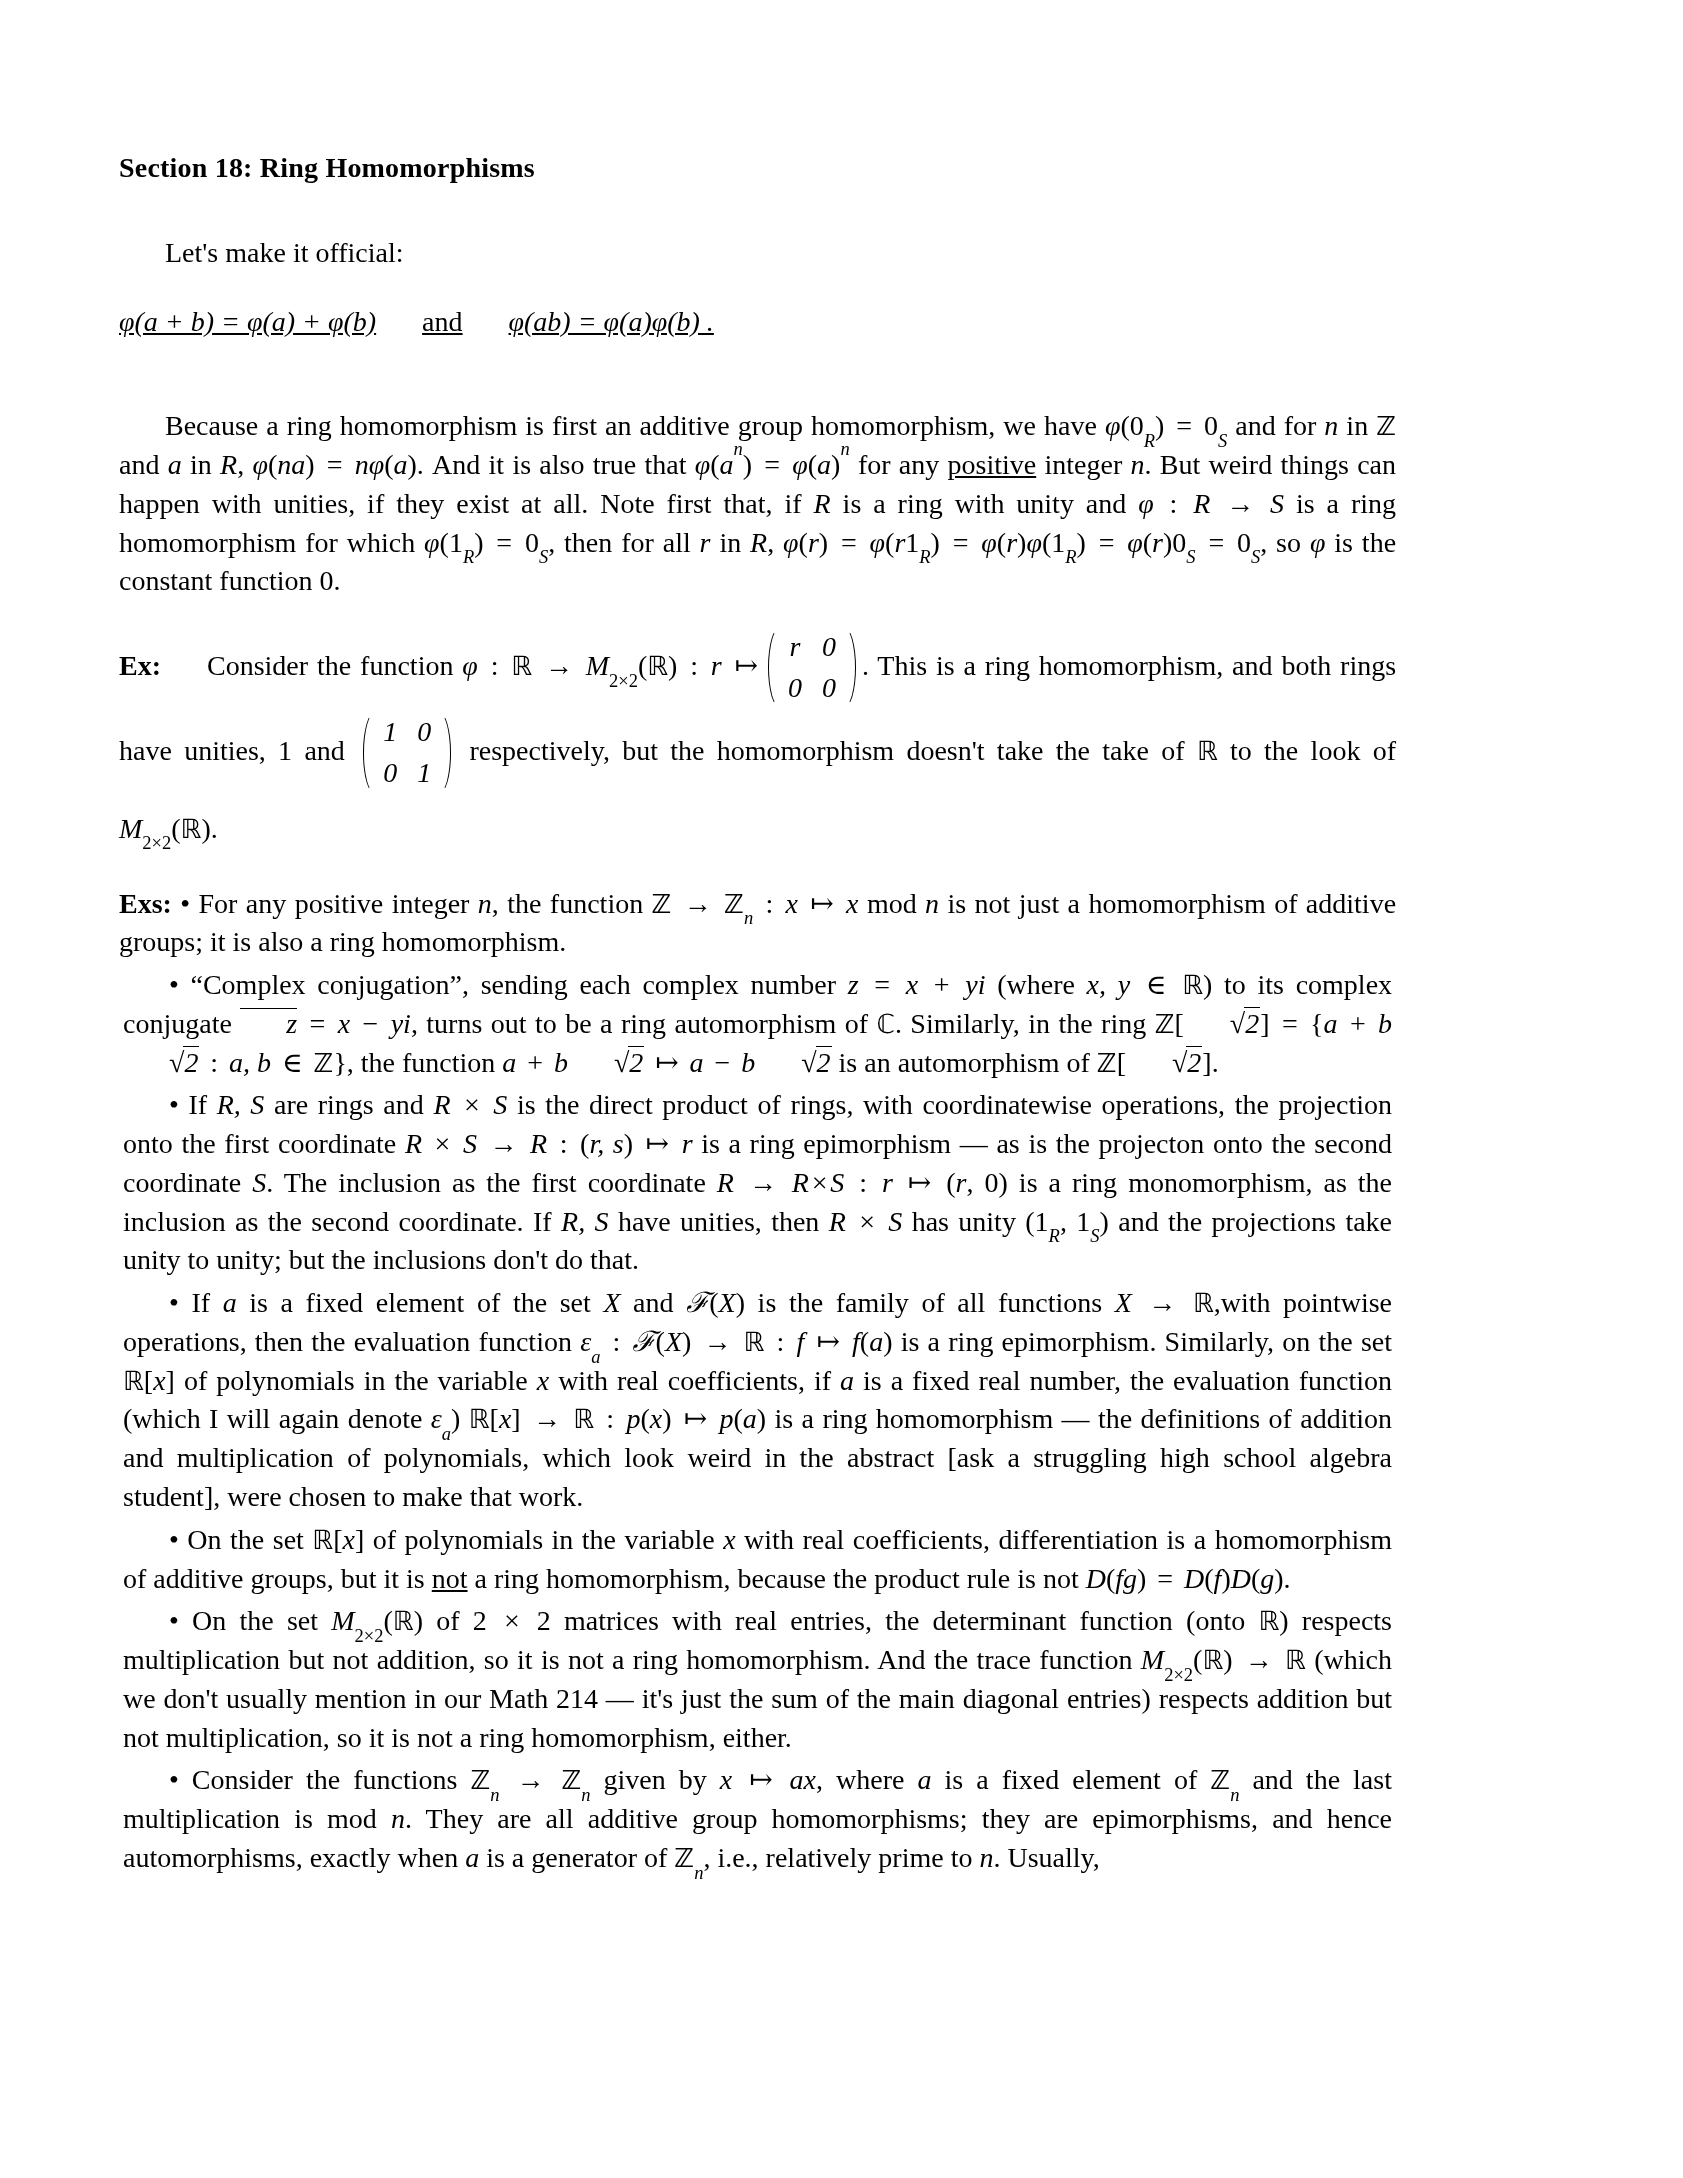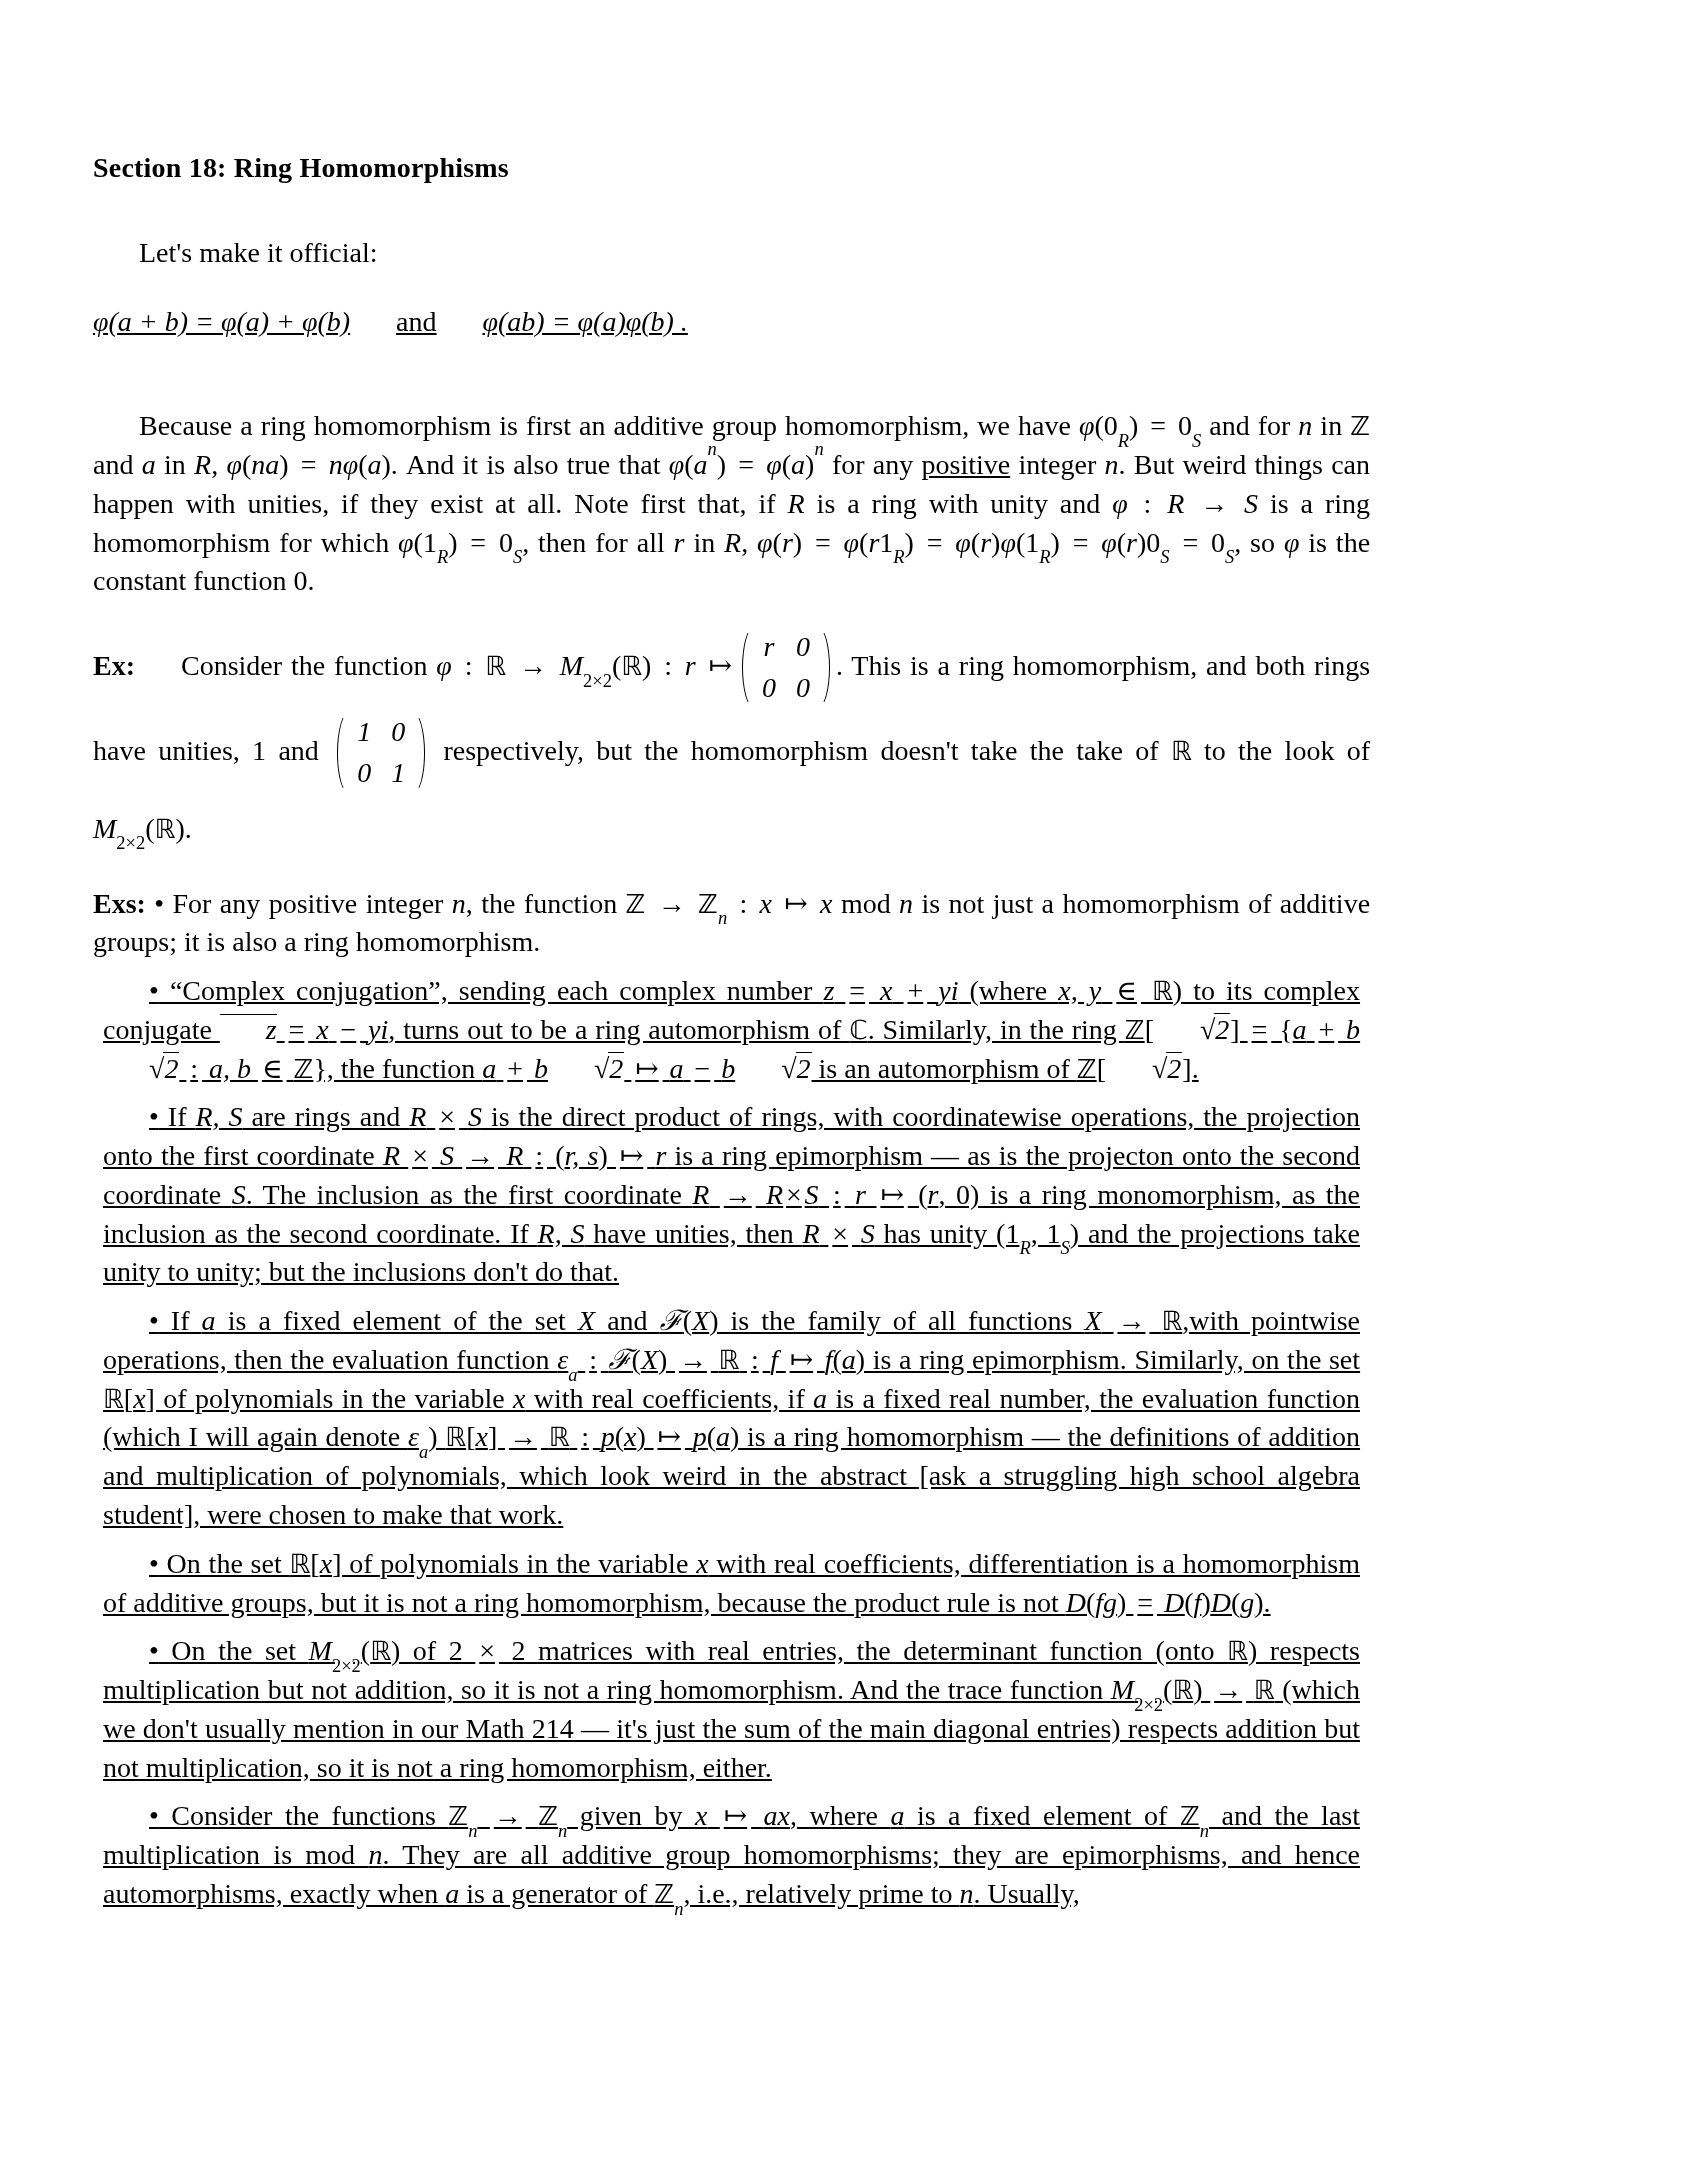--- a/index.html
+++ b/index.html
@@ -10,21 +10,21 @@
   body {
     font-family: "Liberation Serif", "DejaVu Serif", serif;
     color: #000000;
   }
   #page {
     position: relative;
     width: 1683px;
     height: 2178px;
     background: #ffffff;
     box-sizing: border-box;
-    padding: 149px 203px 0 93px;
+    padding: 149px 203px 0 119px;
     overflow: hidden;
   }
   .doc {
     width: 1277px;
     font-size: 28px;
     line-height: 1.385;
     text-align: justify;
     text-justify: inter-word;
     -webkit-hyphens: none;
     hyphens: none;
@@ -126,21 +126,21 @@
   }
   .mat .rows .mrow {
     display: flex;
     justify-content: center;
     gap: 20px;
     line-height: 1.45;
     font-style: italic;
   }
   .mat .rows .mrow span { display: inline-block; min-width: 14px; text-align: center; }
   .bullet { font-style: normal; }
-  .bullist .bitem { text-indent: 46px; margin: 10px; text-decoration: underline; }
+  .bullist .bitem { text-indent: 46px; margin: 4px; }
   .nbsp-wide { display: inline-block; width: 46px; }
 </style>
 </head>
 <body>
 
 <div id="page">
   <div class="doc">
 
     <div class="section-title">Section 18: Ring Homomorphisms</div>
 

